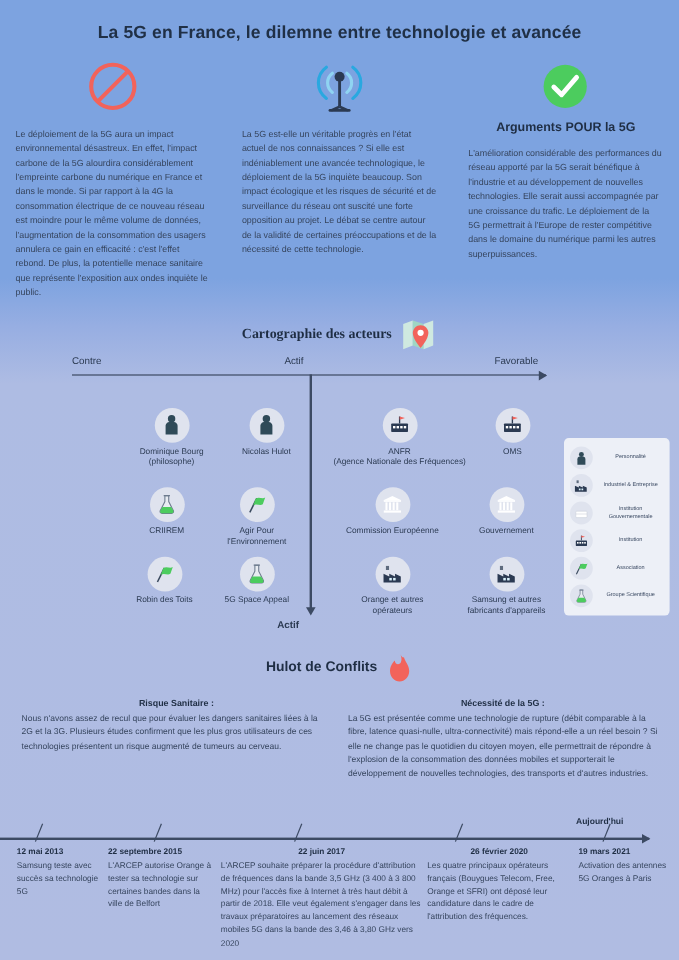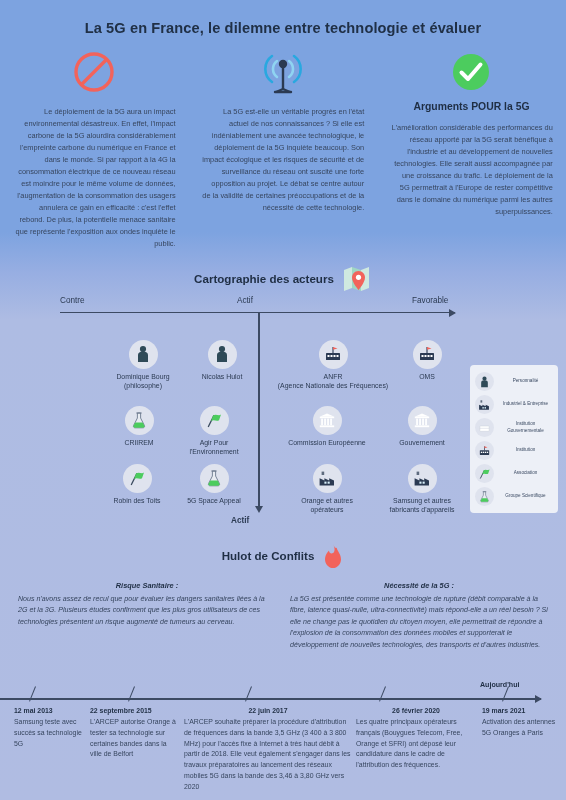--- a/index.html
+++ b/index.html
@@ -37,21 +37,21 @@
   .col { width: 188.6px; padding: 0 9px; }
   .col-icon { height: 48px; display: flex; align-items: center; justify-content: center; }
   .col-head {
     text-align: center;
     font-size: 10.4px;
     font-weight: bold;
     color: #1f2e44;
     margin-top: 5px;
   }
   .col-body {
-    text-align: right;
+    text-align: left;
     font-size: 7.4px;
     line-height: 1.62;
     color: #36455e;
     margin-top: 10px;
     padding: 0 4px;
   }
 
   
   .sec-head {
     display: flex; align-items: center; justify-content: center;
@@ -113,21 +113,21 @@
   }
   .legend-row:last-child { margin-bottom: 0; }
   .legend-bubble {
     width: 19px; height: 19px; border-radius: 50%;
     background: #dfe3ee; flex: 0 0 19px;
     display: flex; align-items: center; justify-content: center;
   }
   .legend-text { font-size: 4.6px; line-height: 1.35; color: #3b4a63; text-align: center; flex: 1; }
 
   
-  .conf-wrap { display: flex; margin-top: 12px; padding: 0 18px; gap: 14px; font-style: italic; }
+  .conf-wrap { display: flex; margin-top: 12px; padding: 0 18px; gap: 14px; }
   .conf-block { flex: 1; }
   .conf-title { text-align: center; font-size: 7.4px; font-weight: bold; color: #1f2e44; margin-bottom: 4px; }
   .conf-body { font-size: 7.1px; line-height: 1.62; color: #36455e; }
 
   
   .tl-wrap { position: relative; margin-top: 14px; height: 150px; }
   .tl-line {
     position: absolute; left: 0px; top: 33px; width: 541px; height: 1.6px;
     background: #3c4a63;
   }
@@ -147,21 +147,21 @@
   .today {
     position: absolute; top: 16px; font-size: 7.1px; font-weight: bold; color: #1f2e44;
   }
   svg { display: block; }
 </style>
 </head>
 <body>
 
 <div class="page">
 
-  <div class="title">La 5G en France, le dilemne entre technologie et évaluer</div>
+  <div class="title">La 5G en France, le dilemne entre technologie et avancée</div>
 
   <div class="cols">
 
     <div class="col">
       <div class="col-icon">
         <svg width="42" height="42" viewBox="0 0 42 42">
           <circle cx="21" cy="21" r="18" fill="none" stroke="#f2635b" stroke-width="3.4"></circle>
           <line x1="8.5" y1="33.5" x2="33.5" y2="8.5" stroke="#f2635b" stroke-width="3.4"></line>
         </svg>
       </div>
@@ -190,21 +190,21 @@
         <svg width="42" height="42" viewBox="0 0 42 42">
           <circle cx="21" cy="21" r="18" fill="#4ccc5e"></circle>
           <path d="M11.5 21.5 L18 28 L30.5 13.5" fill="none" stroke="#ffffff" stroke-width="4" stroke-linecap="round" stroke-linejoin="round"></path>
         </svg>
       </div>
       <div class="col-head">Arguments POUR la 5G</div>
       <div class="col-body">L'amélioration considérable des performances du réseau apporté par la 5G serait bénéfique à l'industrie et au développement de nouvelles technologies. Elle serait aussi accompagnée par une croissance du trafic. Le déploiement de la 5G permettrait à l'Europe de rester compétitive dans le domaine du numérique parmi les autres superpuissances.</div>
     </div>
   </div>
 
-  <div style="margin-top:14px;" class="sec-head">
+  <div style="margin-top:14px;font-family:Liberation Serif, serif;" class="sec-head">
     <span>Cartographie des acteurs</span>
     <span>
       <svg width="30" height="30" viewBox="0 0 30 30">
         <path d="M2 6 L10 3 L10 24 L2 27 Z" fill="#cfe9e0"></path>
         <path d="M10 3 L19 6 L19 27 L10 24 Z" fill="#9fd6c4"></path>
         <path d="M19 6 L27 3 L27 24 L19 27 Z" fill="#cfe9e0"></path>
         <path d="M16.5 7 C12.9 7 10 9.9 10 13.5 C10 18.5 16.5 26 16.5 26 C16.5 26 23 18.5 23 13.5 C23 9.9 20.1 7 16.5 7 Z" fill="#f2635b"></path>
         <circle cx="16.5" cy="13.3" r="2.6" fill="#ffffff"></circle>
       </svg>
     </span>

